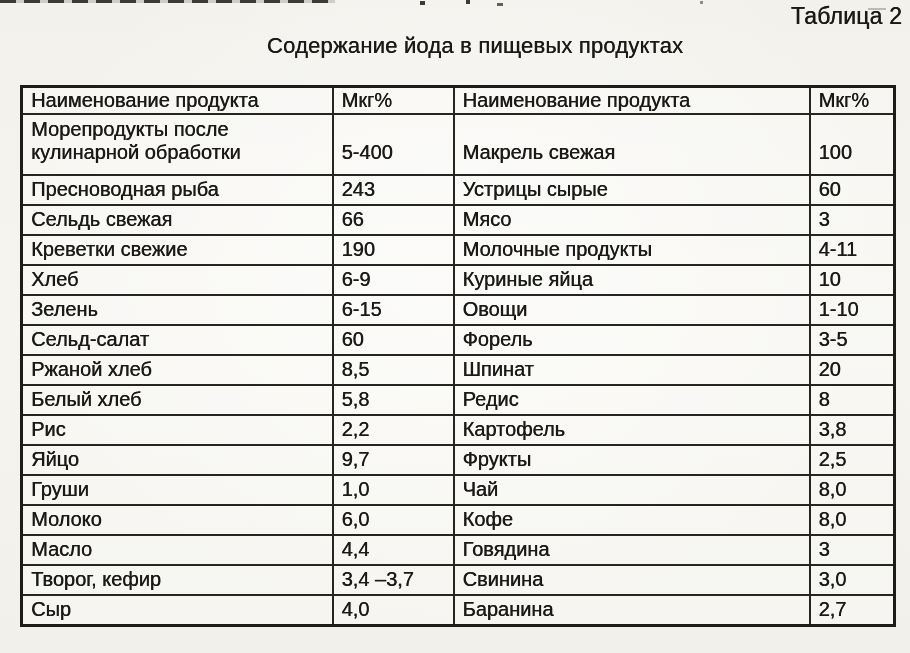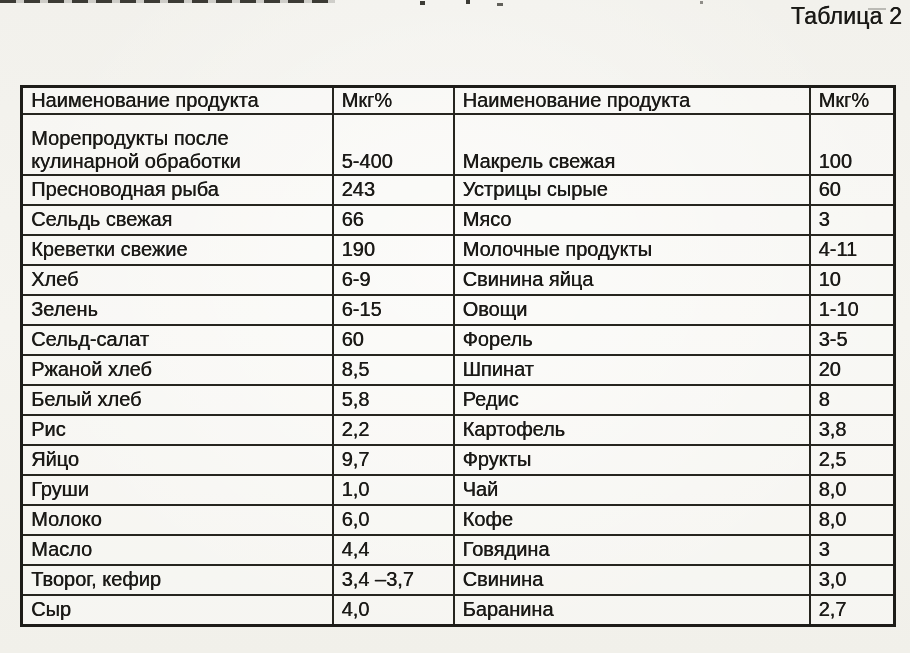--- a/index.html
+++ b/index.html
@@ -54,21 +54,21 @@
     font-weight: normal;
     text-align: left;
     padding: 0 4px 1px 8px;
     overflow: hidden;
     line-height: 1.12;
   }
   table.iodine { border: 3px solid #1d1c18; }
   table.iodine thead th { height: 24px; }
   table.iodine tbody tr { height: 30px; }
   table.iodine tbody tr.row-tall { height: 61px; }
-  table.iodine tbody tr.row-tall td { vertical-align: bottom; padding-bottom: 2px; }
+  table.iodine tbody tr.row-tall td { vertical-align: bottom; padding-bottom: 11px; }
   td.name, th.name { white-space: pre-line; }
   col.c-name-l { width: 311px; }
   col.c-val-l  { width: 121px; }
   col.c-name-r { width: 356px; }
   col.c-val-r  { width: 85px; }
   td.name-r, th.name-r { padding-left: 12px; }
   td.val, th.val { padding-left: 9px; margin-left: 24px; }
 </style>
 </head>
 <body>
@@ -78,20 +78,21 @@
   <div>
     <div class="artifact art-line"></div>
     <div class="artifact art-d1"></div>
     <div class="artifact art-d2"></div>
     <div class="artifact art-d3"></div>
     <div class="artifact art-d4"></div>
     <div class="artifact art-d5"></div>
   </div>
 
   <div class="table-label">Таблица 2</div>
+  <div class="doc-title">Содержание йода в пищевых продуктах</div>
 
   <table class="iodine">
     <colgroup>
       <col class="c-name-l">
         <col class="c-val-l">
         <col class="c-name-r">
         <col class="c-val-r">
     </colgroup>
     <thead>
       <tr>
@@ -123,21 +124,21 @@
         </tr>
         <tr>
           <td class="name">Креветки свежие</td>
           <td class="val">190</td>
           <td class="name name-r">Молочные продукты</td>
           <td class="val">4-11</td>
         </tr>
         <tr>
           <td class="name">Хлеб</td>
           <td class="val">6-9</td>
-          <td class="name name-r">Свинина яйца</td>
+          <td class="name name-r">Куриные яйца</td>
           <td class="val">10</td>
         </tr>
         <tr>
           <td class="name">Зелень</td>
           <td class="val">6-15</td>
           <td class="name name-r">Овощи</td>
           <td class="val">1-10</td>
         </tr>
         <tr>
           <td class="name">Сельд-салат</td>

